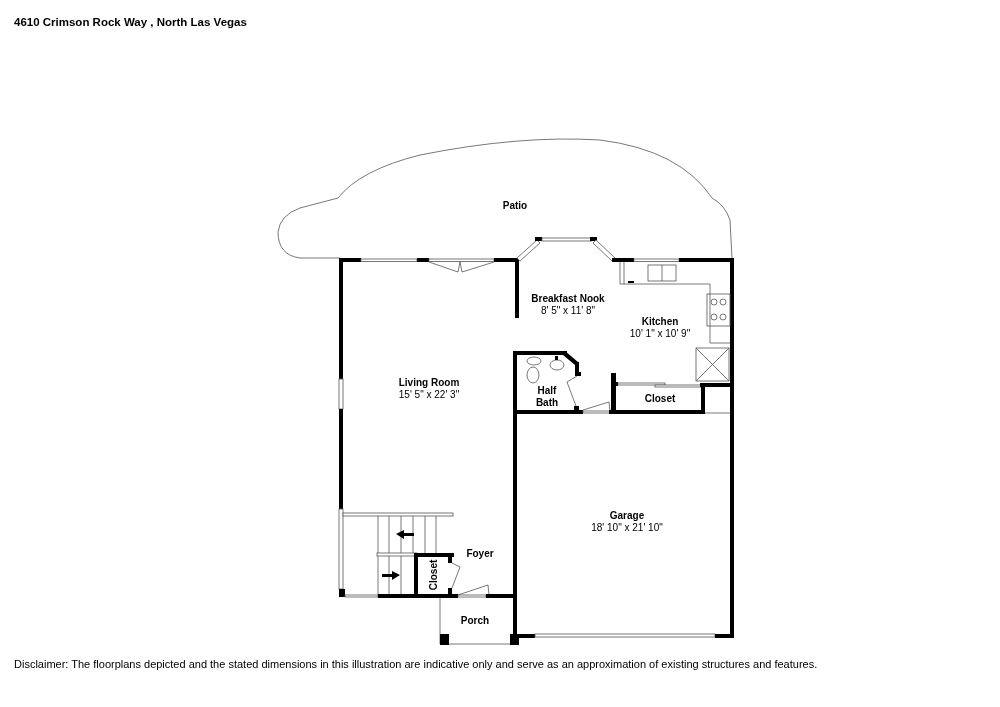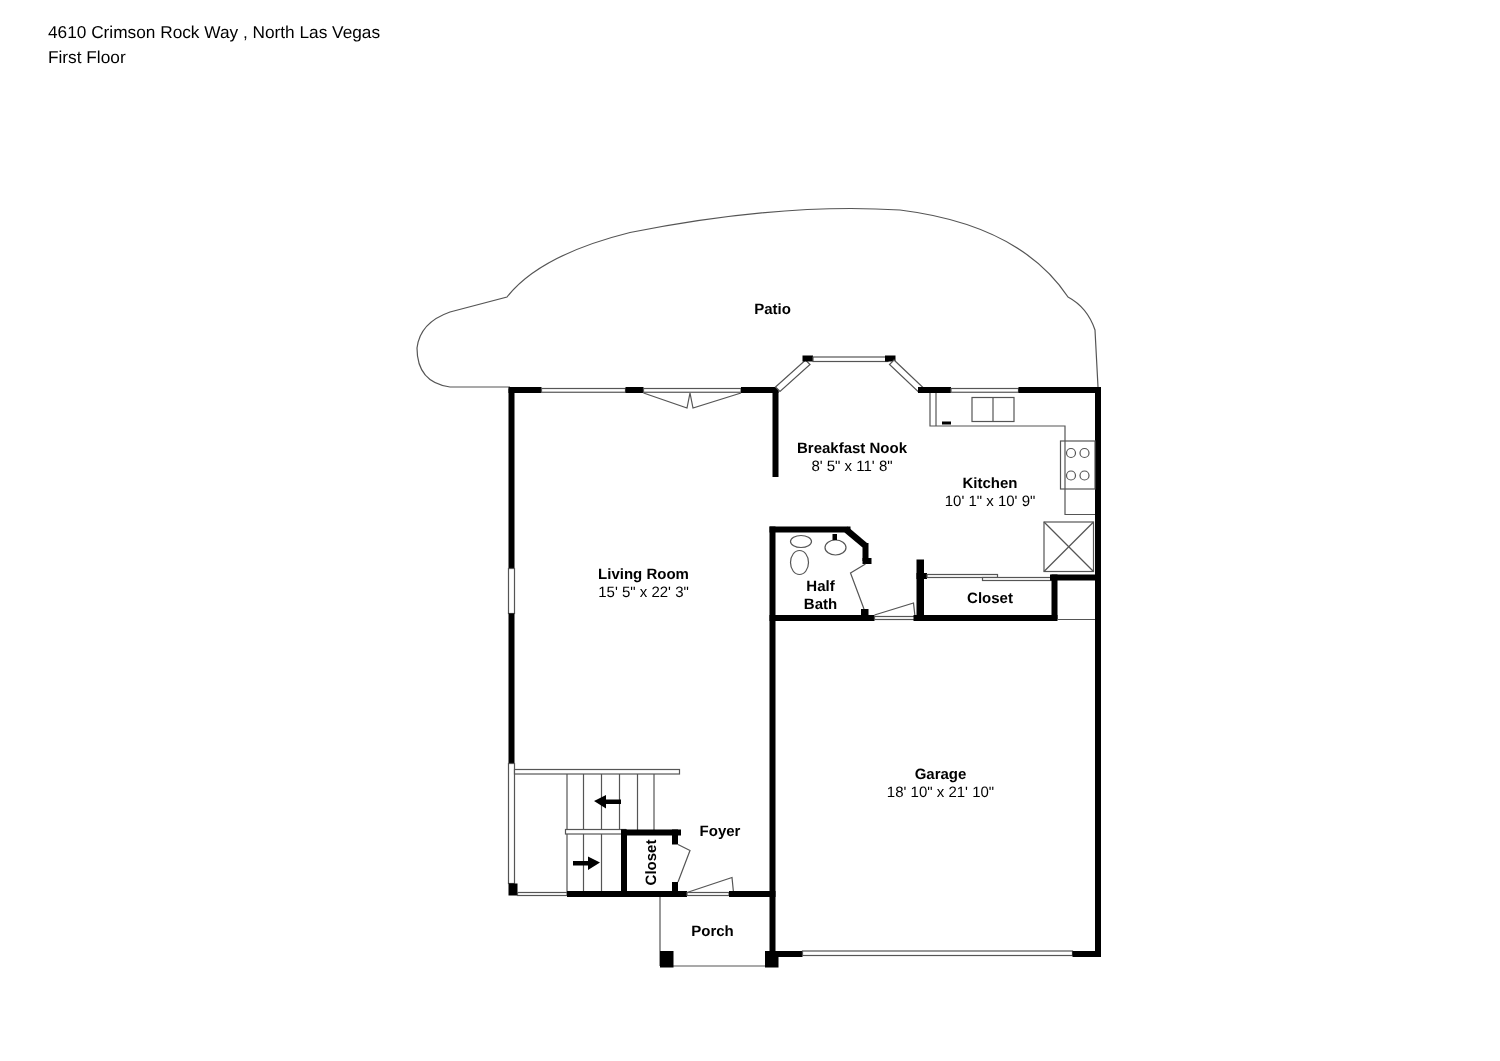--- a/index.html
+++ b/index.html
@@ -1,32 +1,31 @@
 <!DOCTYPE html>
 <html><head>
 <meta charset="utf-8">
 <style>
   html, body { margin: 0; padding: 0; background: #ffffff; }
   body { width: 1000px; height: 707px; position: relative; overflow: hidden;
          font-family: "Liberation Sans", sans-serif; color: #000; }
-  .header { position: absolute; left: 32px; top: 14px; font-size: 11.5px; line-height: 17px; }
+  .header { position: absolute; left: 14px; top: 14px; font-size: 11.5px; line-height: 17px; font-weight: bold; }
   .disclaimer { position: absolute; left: 14px; top: 656px; font-size: 11px; line-height: 17px; }
   svg.plan { position: absolute; left: 0; top: 0; }
   .room-name { font-family: "Liberation Sans", sans-serif; font-weight: bold; font-size: 10px; text-anchor: middle; }
   .room-dim { font-family: "Liberation Sans", sans-serif; font-size: 10px; text-anchor: middle; }
   .wall { fill: #000; }
   .thin { stroke: #555; stroke-width: 0.8; fill: none; }
   .win { stroke: #555; stroke-width: 0.8; fill: #fff; }
 </style>
 </head>
 <body>
 
 <div class="header">
   <div>4610 Crimson Rock Way , North Las Vegas</div>
-  <div>First Floor</div>
 </div>
 
 <svg class="plan" width="1000" height="707" viewBox="0 0 1000 707">
 
   <path class="thin" d="M 340 258 L 300 258 Q 278 255 278 232 Q 280 215 300 208 L 338 198 Q 360 170 420 155 Q 520 135 600 140 Q 680 150 712 198 Q 725 205 730 220 L 732 258"></path>
 
   <g>
     <rect class="wall" x="339" y="259" width="4" height="120"></rect>
     <rect class="win" x="339" y="379" width="4" height="30"></rect>
     <rect class="wall" x="339" y="409" width="4" height="100"></rect>
@@ -168,13 +167,14 @@
   <text class="room-dim" x="627" y="531">18' 10" x 21' 10"</text>
 
   <text class="room-name" x="480" y="557">Foyer</text>
 
   <text class="room-name" x="0" y="0" transform="translate(437,575) rotate(-90)">Closet</text>
 
   <text class="room-name" x="475" y="624">Porch</text>
 </svg>
 
 <div class="disclaimer">
+  <div>Disclaimer: The floorplans depicted and the stated dimensions in this illustration are indicative only and serve as an approximation of existing structures and features.</div>
 </div>
 
 </body></html>

